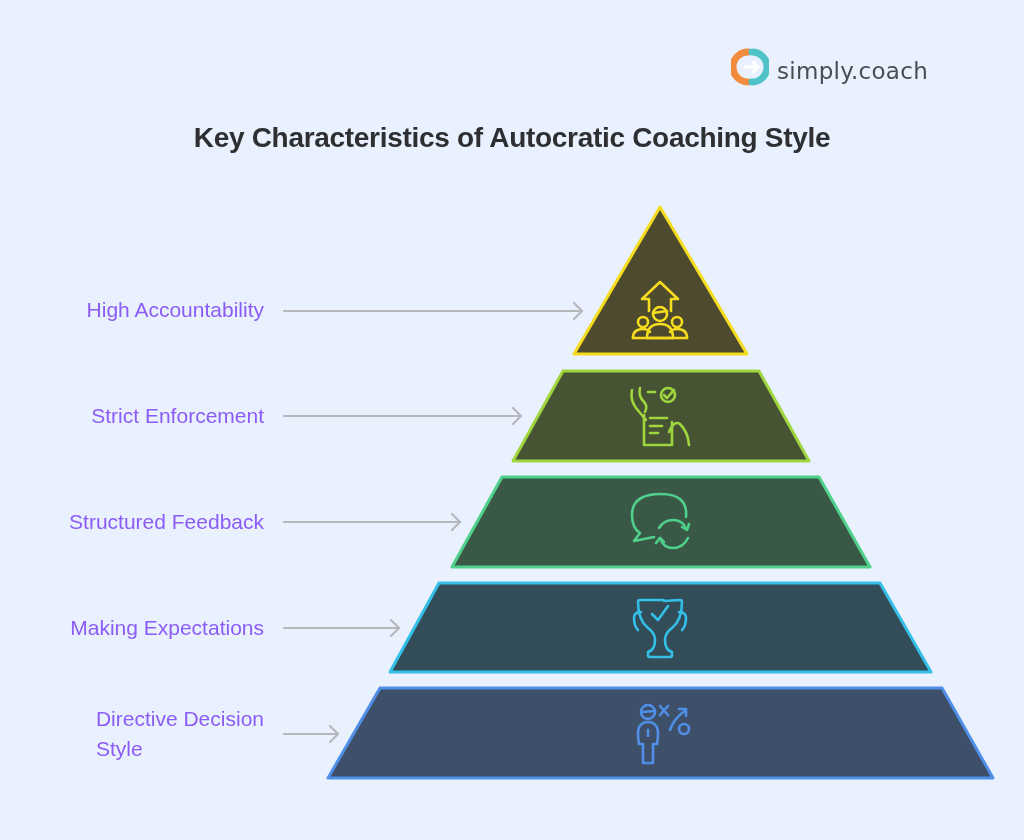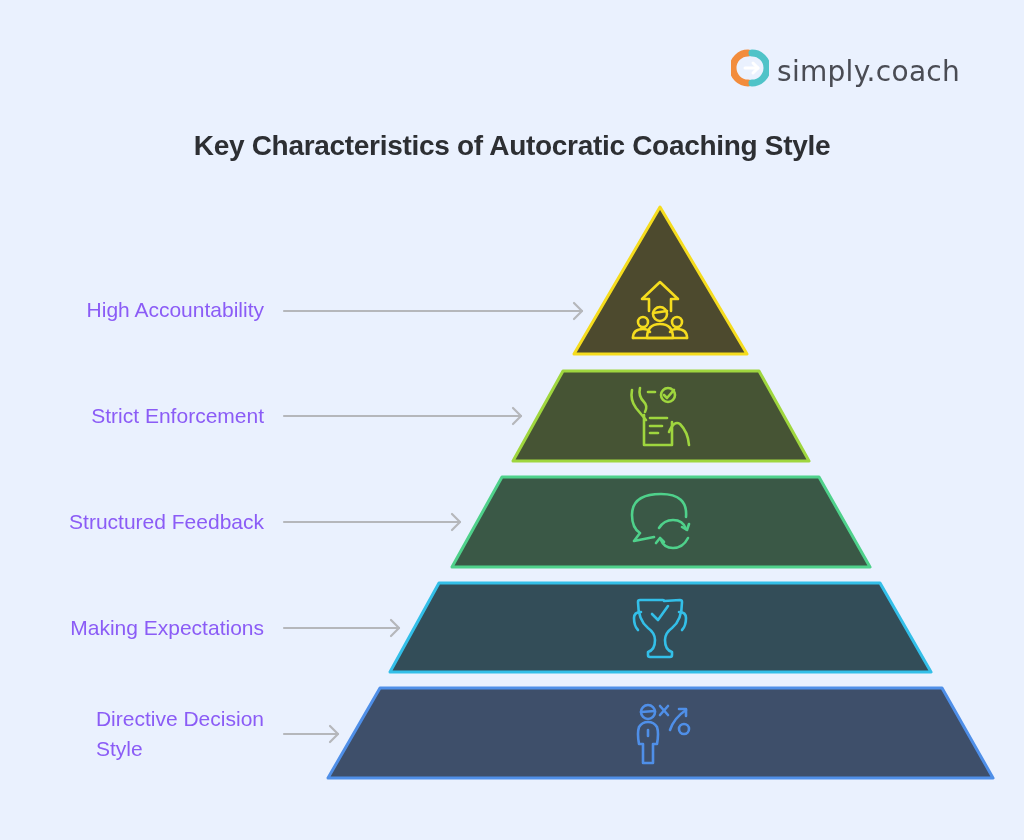--- a/index.html
+++ b/index.html
@@ -8,24 +8,24 @@
       background: #eaf1fe;
       position: relative; overflow: hidden;
       font-family: "Liberation Sans", "DejaVu Sans", sans-serif;
     }
     .logo {
       position: absolute; left: 731px; top: 48px;
       display: flex; align-items: center; gap: 8px;
     }
     .logo-text {
       font-family: "DejaVu Sans", sans-serif;
-      font-size: 28px; color: #4a4c54; letter-spacing: 0.3px; margin-top: 7px;
+      font-size: 23px; color: #4a4c54; letter-spacing: 0.3px; margin-top: 7px;
     }
     .title {
-      position: absolute; left: 0; right: 0; top: 130px;
+      position: absolute; left: 0; right: 0; top: 122px;
       text-align: center;
       font-family: "Liberation Sans", sans-serif;
       font-weight: bold; font-size: 28px; color: #2d2f33;
       letter-spacing: -0.3px;
     }
     .label {
       position: absolute; right: 760px;
       font-family: "Liberation Sans", sans-serif;
       font-size: 21px; color: #8b5cf6; 
       line-height: 30px; white-space: nowrap;

